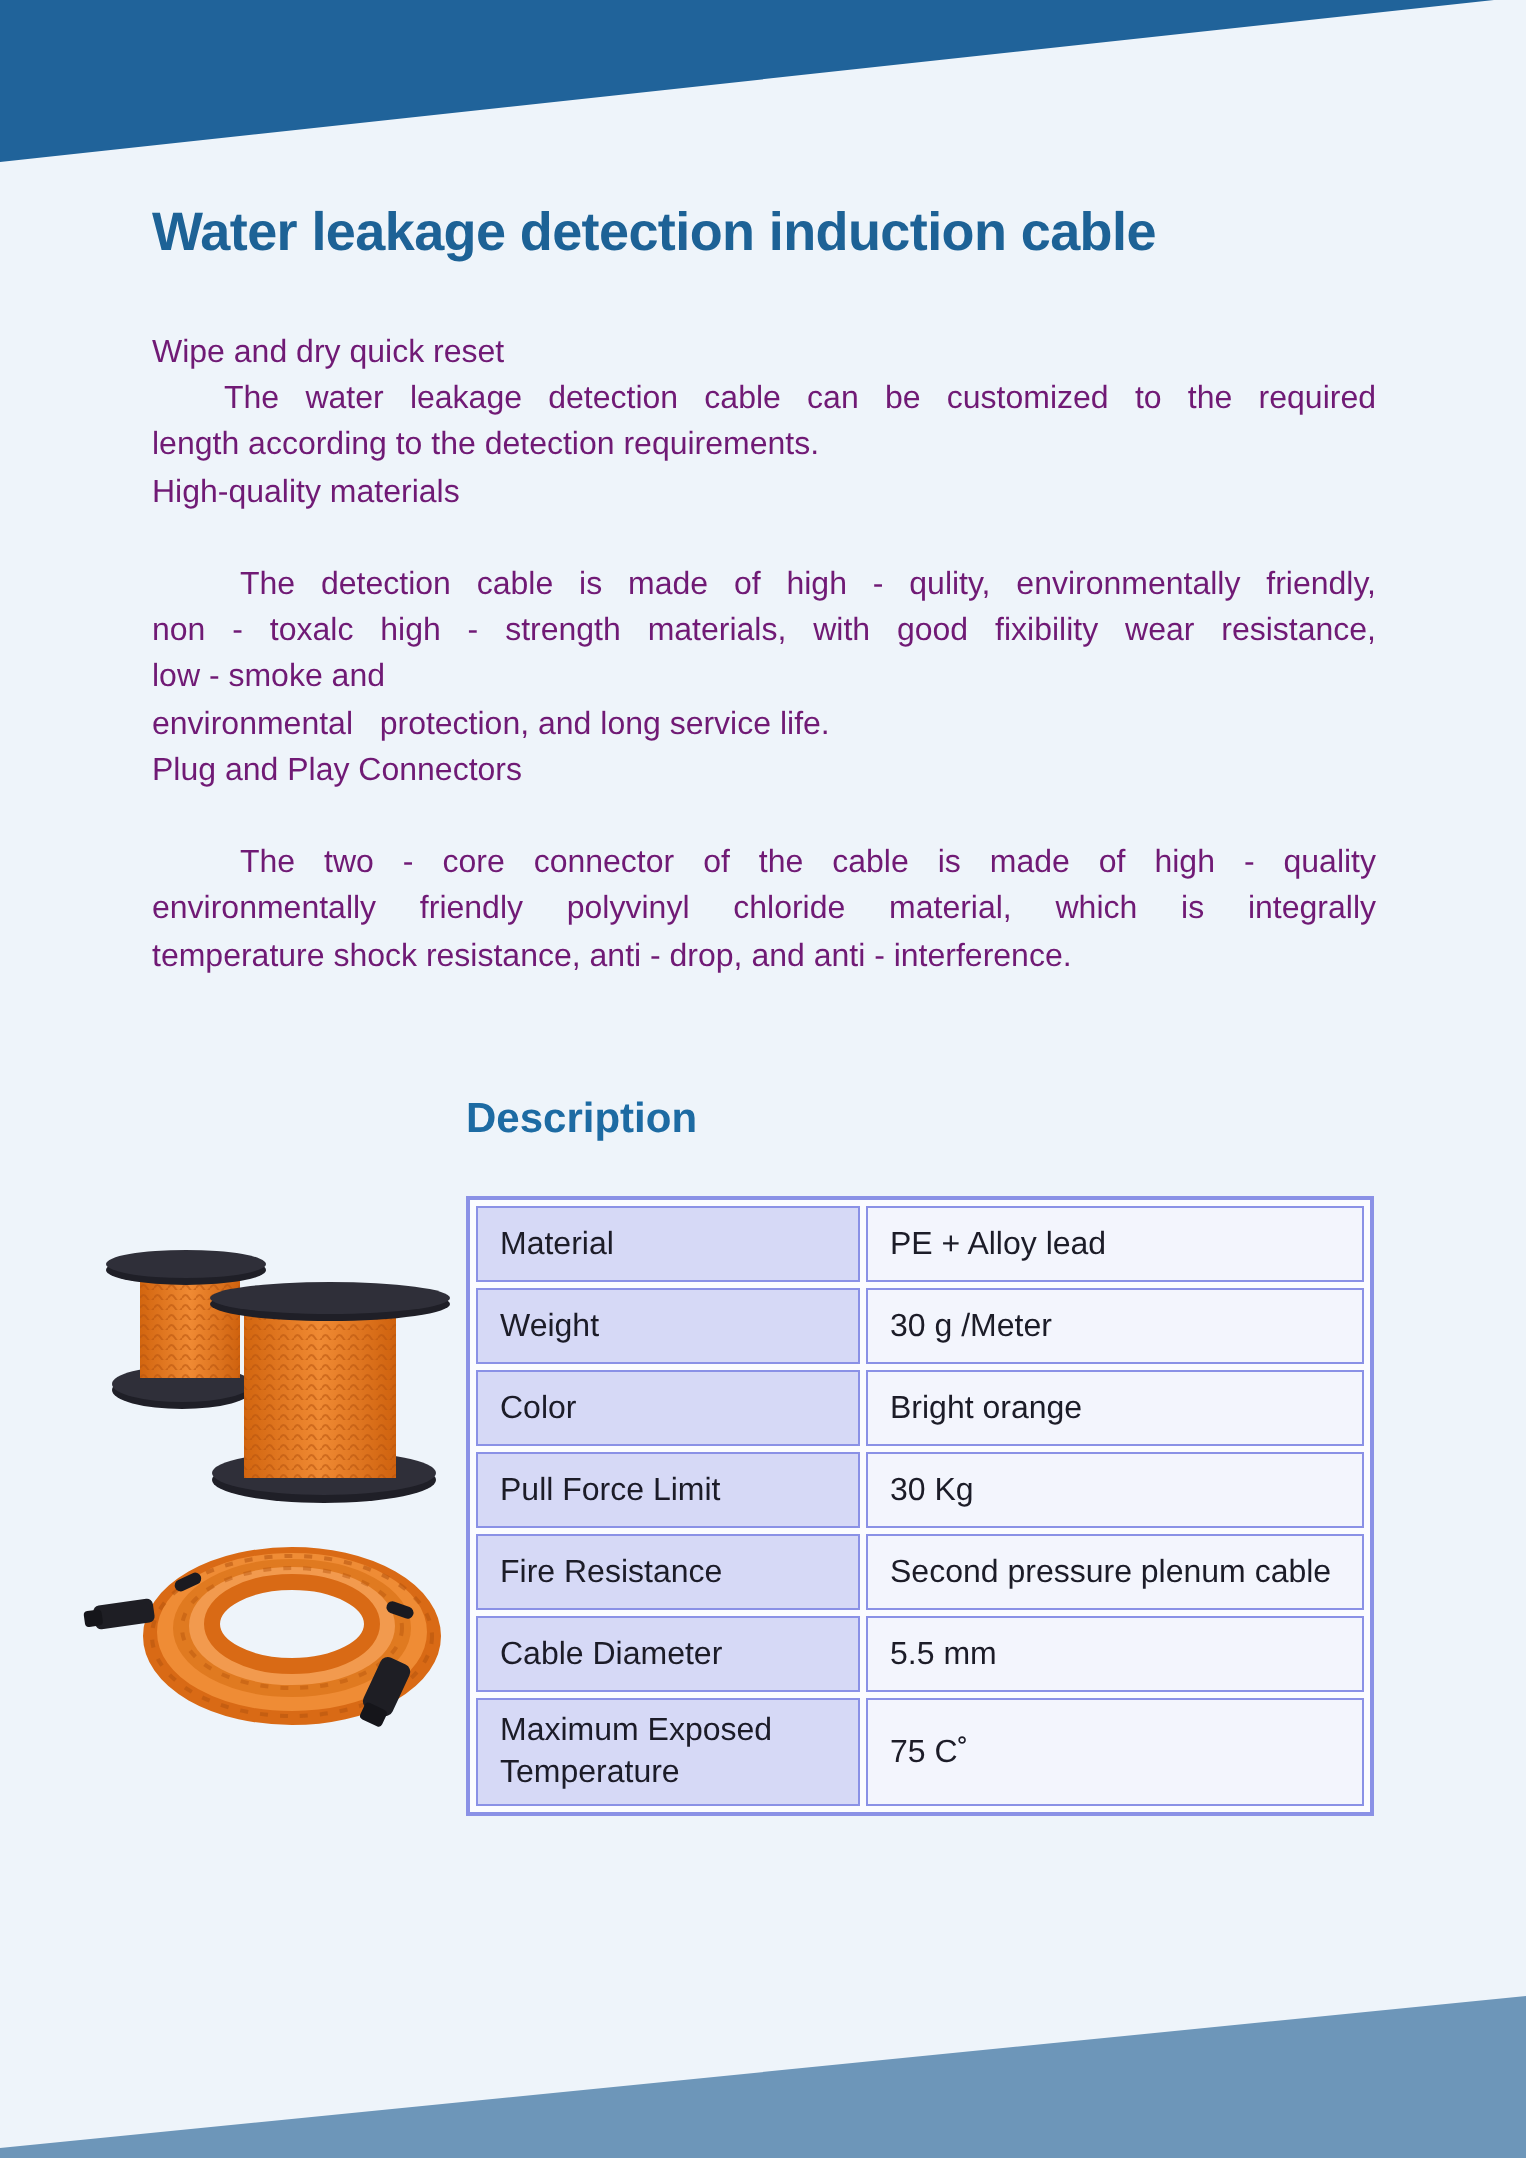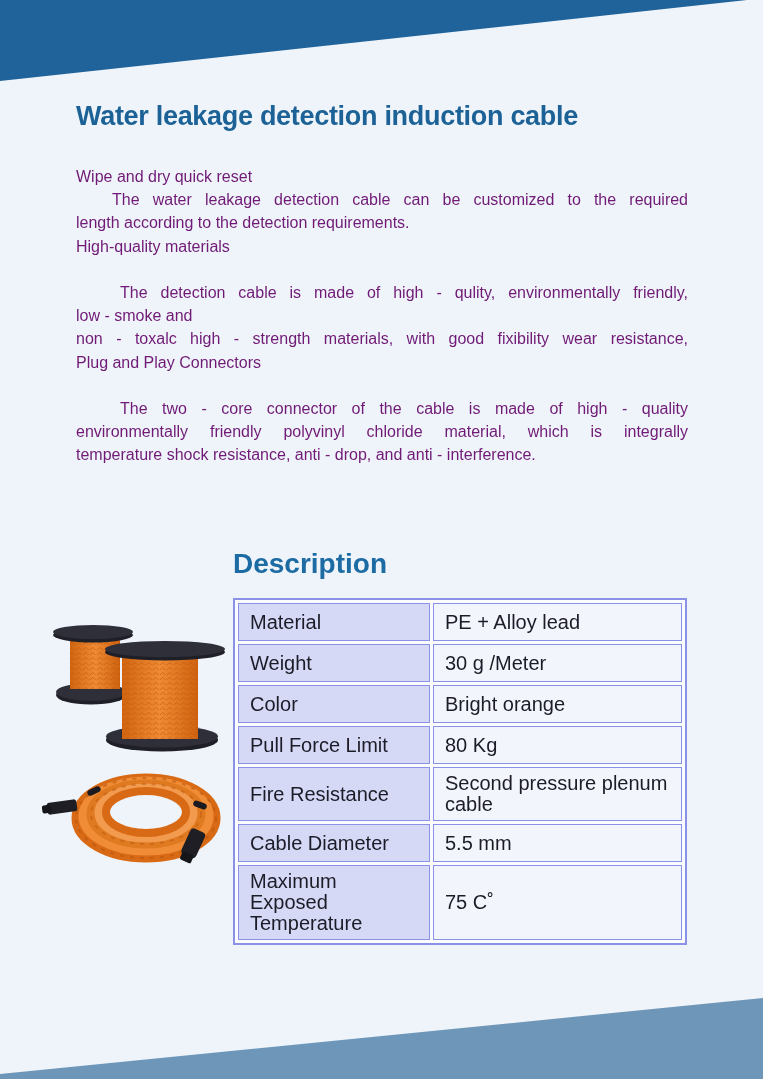--- a/index.html
+++ b/index.html
@@ -20,32 +20,32 @@
     color: var(--title-blue, #1D6296);
   }
   .body-text {
     position: absolute; left: 76px; top: 165px; width: 612px;
     font-size: 16px; line-height: 23.2px; color: #701a75;
   }
   .body-line { white-space: pre-wrap; min-height: 23.2px; }
   .body-line.justify { text-align: justify; text-align-last: justify; }
   .desc-heading {
     position: absolute; left: 233px; top: 548px; margin: 0;
-    font-size: 28px; font-weight: 600;
+    font-size: 21px; font-weight: 600;
     color: var(--heading-blue, #1D6BA3);
   }
   .spec-table {
     position: absolute; left: 233px; top: 598px; width: 454px;
     border-collapse: separate; border-spacing: 3px;
     background: #FBFCFF;
     border: 2px solid var(--table-border, #8A91E6);
   }
   .spec-table td {
     border: 1.5px solid var(--table-border, #8A91E6);
-    font-size: 20px; color: #1C1C28;
+    font-size: 16px; color: #1C1C28;
     padding: 5px 11px; height: 26px; vertical-align: middle;
     line-height: 21px;
   }
   td.label-cell { background: var(--table-label-bg, #D6D9F6); width: 168px; }
   td.value-cell { background: var(--table-value-bg, #F3F5FD); }
   .product-art { left: 35px; top: 595px; }
 </style>
 </head>
 <body>
 
@@ -57,22 +57,23 @@
 
   <h1 class="title">Water leakage detection induction cable</h1>
 
   <div class="body-text">
       <div class="body-line">Wipe and dry quick reset</div>
       <div class="body-line justify" style="text-indent: 36px;">The water leakage detection cable can be customized to the required</div>
       <div class="body-line">length according to the detection requirements.</div>
       <div class="body-line">High-quality materials</div>
       <div class="body-line"></div>
       <div class="body-line justify" style="text-indent: 44px;">The detection cable is made of high - qulity, environmentally friendly,</div>
+      <div class="body-line justify">non - toxalc high - strength materials, with good fixibility wear resistance,</div>
       <div class="body-line">low - smoke and</div>
-      <div class="body-line justify">non - toxalc high - strength materials, with good fixibility wear resistance,</div>
+      <div class="body-line">environmental   protection, and long service life.</div>
       <div class="body-line">Plug and Play Connectors</div>
       <div class="body-line"></div>
       <div class="body-line justify" style="text-indent: 44px;">The two - core connector of the cable is made of high - quality</div>
       <div class="body-line justify">environmentally friendly polyvinyl chloride material, which is integrally</div>
       <div class="body-line">temperature shock resistance, anti - drop, and anti - interference.</div>
     </div>
 
   <h2 class="desc-heading">Description</h2>
 
   <table class="spec-table">
@@ -84,21 +85,21 @@
         <tr>
           <td class="label-cell">Weight</td>
           <td class="value-cell">30 g /Meter</td>
         </tr>
         <tr>
           <td class="label-cell">Color</td>
           <td class="value-cell">Bright orange</td>
         </tr>
         <tr>
           <td class="label-cell">Pull Force Limit</td>
-          <td class="value-cell">80 Kg</td>
+          <td class="value-cell">30 Kg</td>
         </tr>
         <tr>
           <td class="label-cell">Fire Resistance</td>
           <td class="value-cell">Second pressure plenum cable</td>
         </tr>
         <tr>
           <td class="label-cell">Cable Diameter</td>
           <td class="value-cell">5.5 mm</td>
         </tr>
         <tr>

